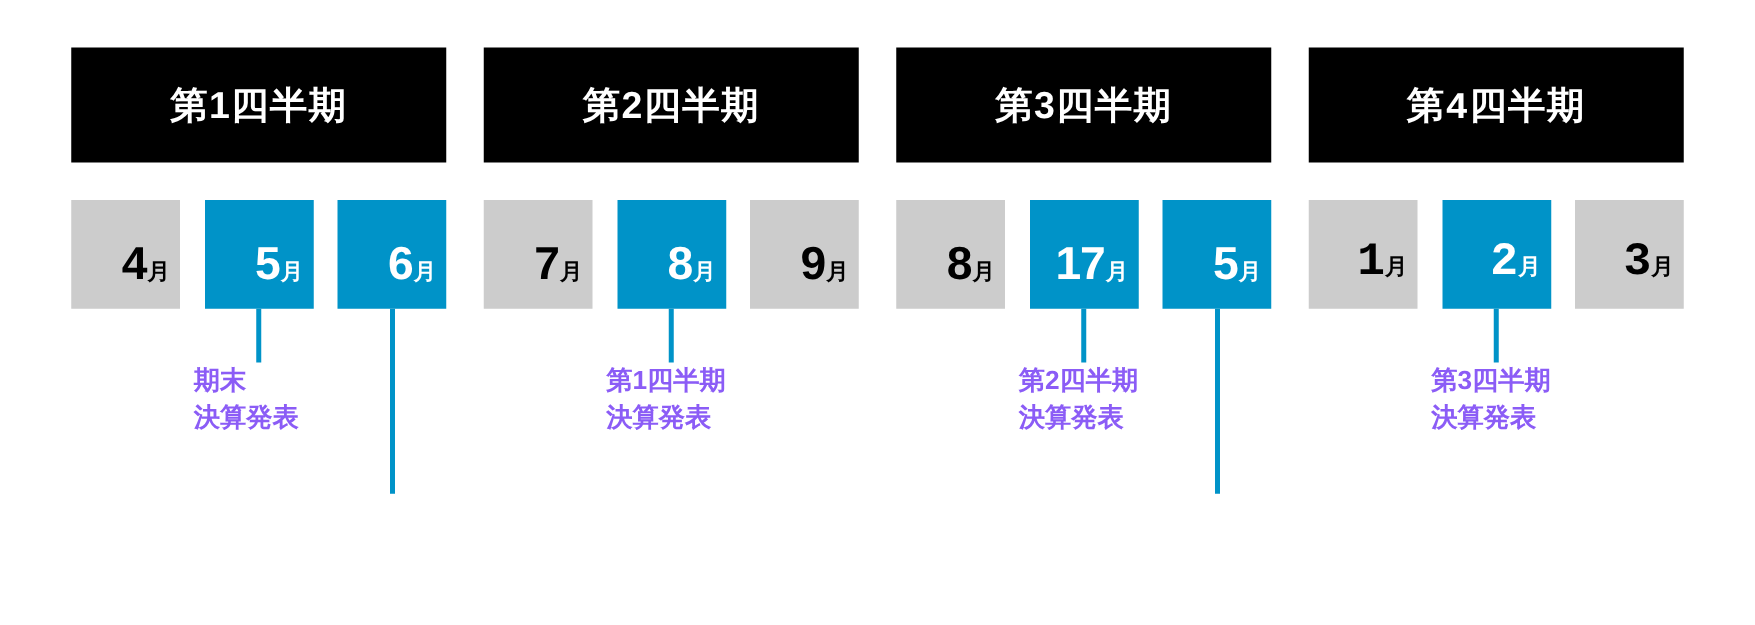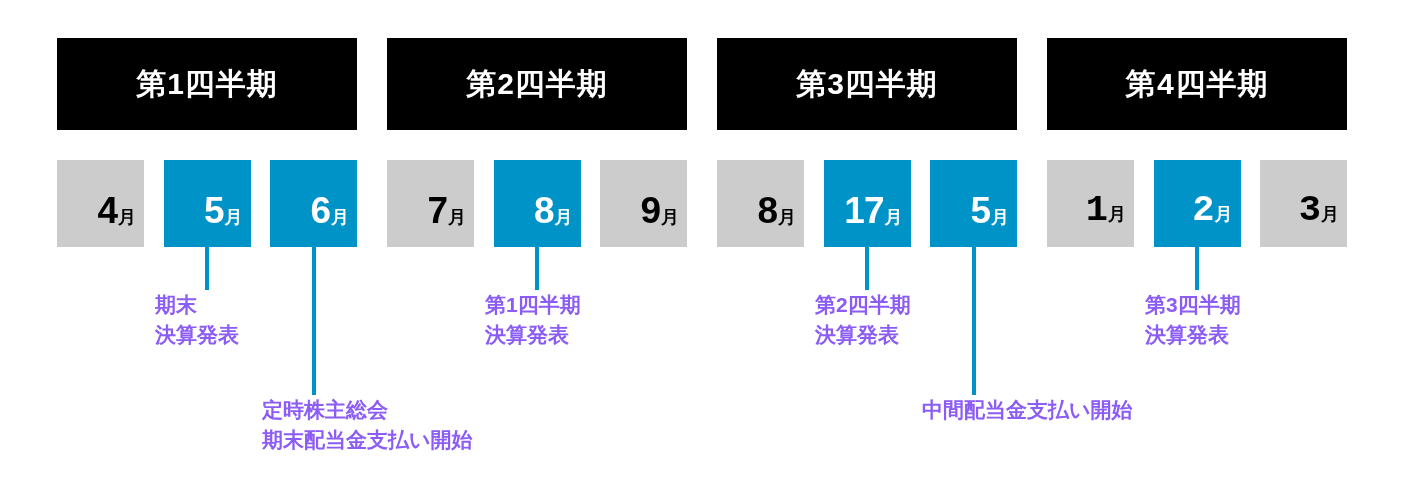--- a/index.html
+++ b/index.html
@@ -198,23 +198,20 @@
 
   <div class="connector" style="left:205px; top:247px; height:43px;"></div>
   <div class="connector" style="left:312px; top:247px; height:148px;"></div>
   <div class="connector" style="left:535px; top:247px; height:43px;"></div>
   <div class="connector" style="left:865px; top:247px; height:43px;"></div>
   <div class="connector" style="left:972px; top:247px; height:148px;"></div>
   <div class="connector" style="left:1195px; top:247px; height:43px;"></div>
 
   <div class="annotation" style="left:155px; top:290px;">期末
 決算発表</div>
-  <div class="annotation" style="left:262px; top:395px;">定時株主総会
-期末配当金支払い開始</div>
   <div class="annotation" style="left:485px; top:290px;">第1四半期
 決算発表</div>
   <div class="annotation" style="left:815px; top:290px;">第2四半期
 決算発表</div>
-  <div class="annotation" style="left:922px; top:395px;">中間配当金支払い開始</div>
   <div class="annotation" style="left:1145px; top:290px;">第3四半期
 決算発表</div>
 
 </div>
 
 </body></html>

